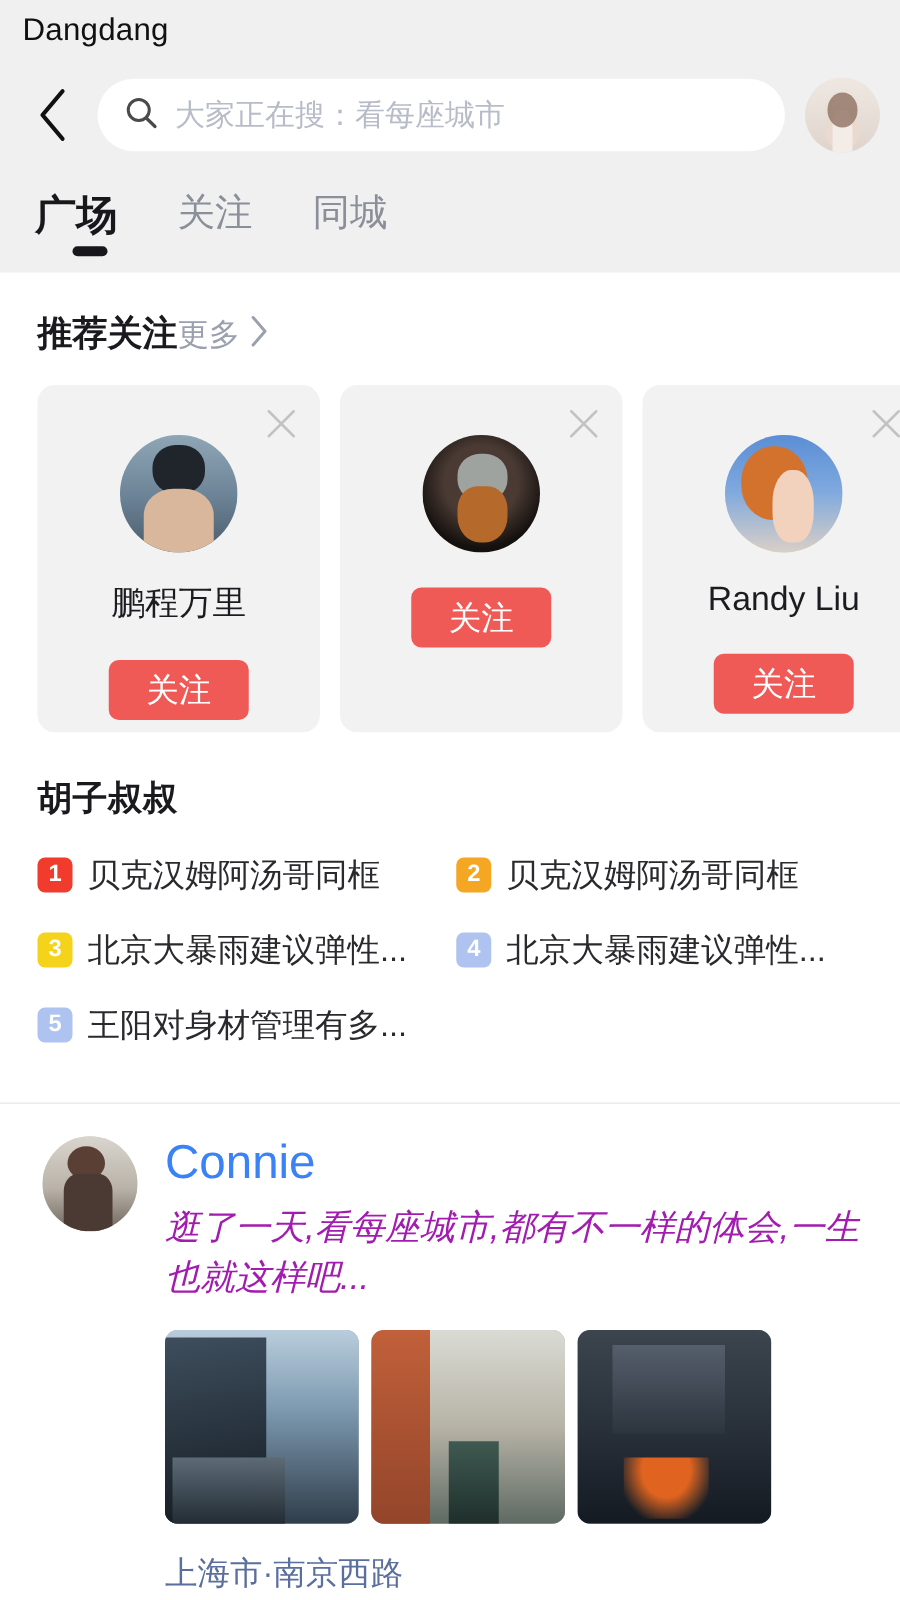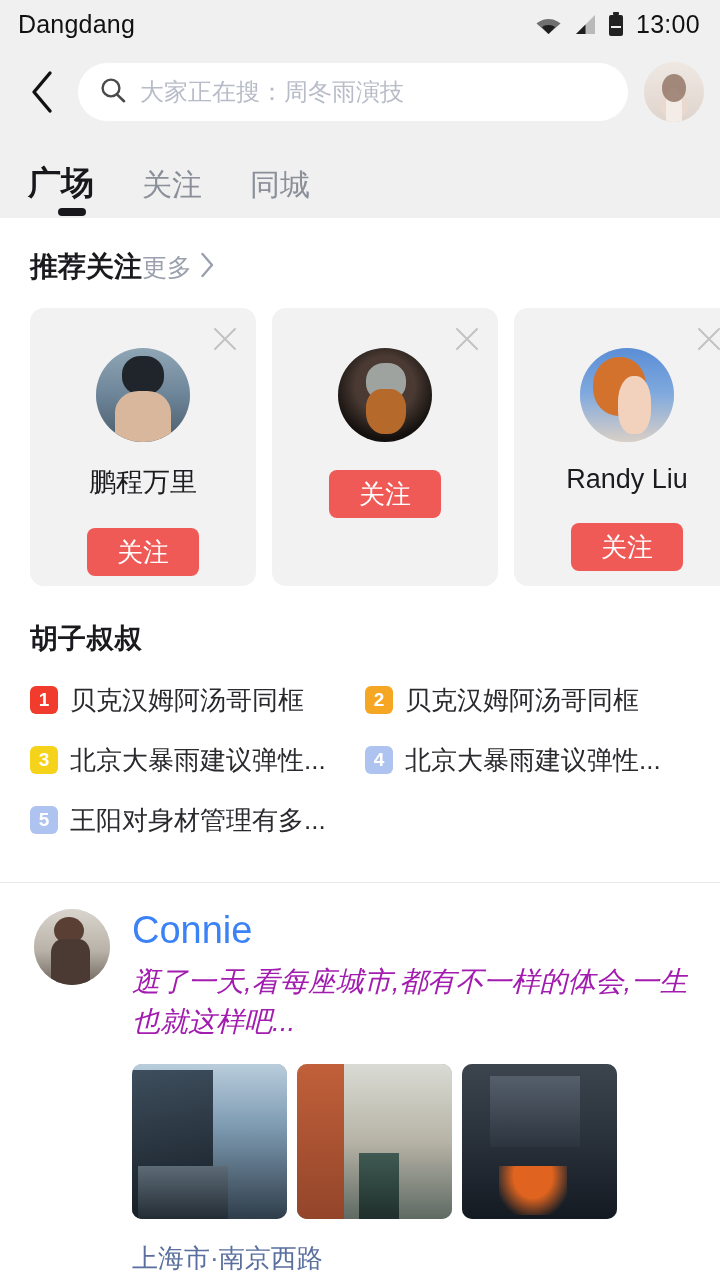--- a/index.html
+++ b/index.html
@@ -75,21 +75,21 @@
   }
   .avatar-top {
     width: 60px; height: 60px; border-radius: 50%;
     flex: 0 0 auto; overflow: hidden; position: relative;
     background: #efe9e4;
   }
 
   
   .tabs {
     height: 82px;
-    display: flex; align-items: flex-end;
+    display: flex; align-items: flex-start;
     padding: 14px 3px 0 28px;
     gap: 0;
   }
   .tab {
     position: relative;
     margin-right: 48px;
     padding-bottom: 12px;
   }
   .tab .lab { font-size: 30px; color: #8a8f99; }
   .tab.active .lab { font-size: 33px; color: #18181c; font-weight: bold; }
@@ -283,58 +283,38 @@
 </style>
 </head>
 <body>
 
 <div class="screen">
 
   <div class="header-zone">
 
     <div class="status-bar">
       <div class="carrier">Dangdang</div>
-      <div class="status-right">
-        <span class="ico-wifi">
-          <svg width="25" height="19" viewBox="0 0 25 19">
-            <path d="M12.5 4 C6 4 1.5 7.5 0.5 8.5 L12.5 19 L24.5 8.5 C23.5 7.5 19 4 12.5 4 Z" fill="#6f6f6f"></path>
-            <path d="M12.5 10 C9 10 6.6 11.6 6 12.2 L12.5 19 L19 12.2 C18.4 11.6 16 10 12.5 10 Z" fill="#1d1d1d"></path>
-          </svg>
-        </span>
-        <span class="ico-signal">
-          <svg width="22" height="19" viewBox="0 0 22 19">
-            <path d="M21 0 L21 19 L2 19 Z" fill="#b9b9b9"></path>
-            <path d="M11.5 9.5 L11.5 19 L2 19 Z" fill="#1d1d1d"></path>
-          </svg>
-        </span>
-        <span class="ico-batt">
-          <span class="cap"></span>
-            <span class="body"></span>
-            <span class="slot"></span>
-        </span>
-        <span class="clock">13:00</span>
-      </div>
     </div>
 
     <div class="search-row">
       <div class="back-btn">
         <span>
           <svg width="26" height="44" viewBox="0 0 26 44">
             <path d="M21 3 L5 22 L21 41" stroke="#111" stroke-width="3.4" fill="none" stroke-linecap="round" stroke-linejoin="round"></path>
           </svg>
         </span>
       </div>
       <div class="search-pill">
         <span class="mag">
           <svg width="26" height="26" viewBox="0 0 26 26">
             <circle cx="11" cy="11" r="8.4" stroke="#4a4a4a" stroke-width="2.4" fill="none"></circle>
             <path d="M17.2 17.6 L24 24.2" stroke="#4a4a4a" stroke-width="2.6" stroke-linecap="round"></path>
           </svg>
         </span>
-        <span class="search-text">大家正在搜：周冬雨演技</span>
+        <span class="search-text">大家正在搜：看每座城市</span>
       </div>
       <div class="avatar-top">
         <span class="ph img-ava-top"></span>
       </div>
     </div>
 
     <div class="tabs">
       <div class="tab active">
         <div class="lab">广场</div>
         <div class="underline"></div>

